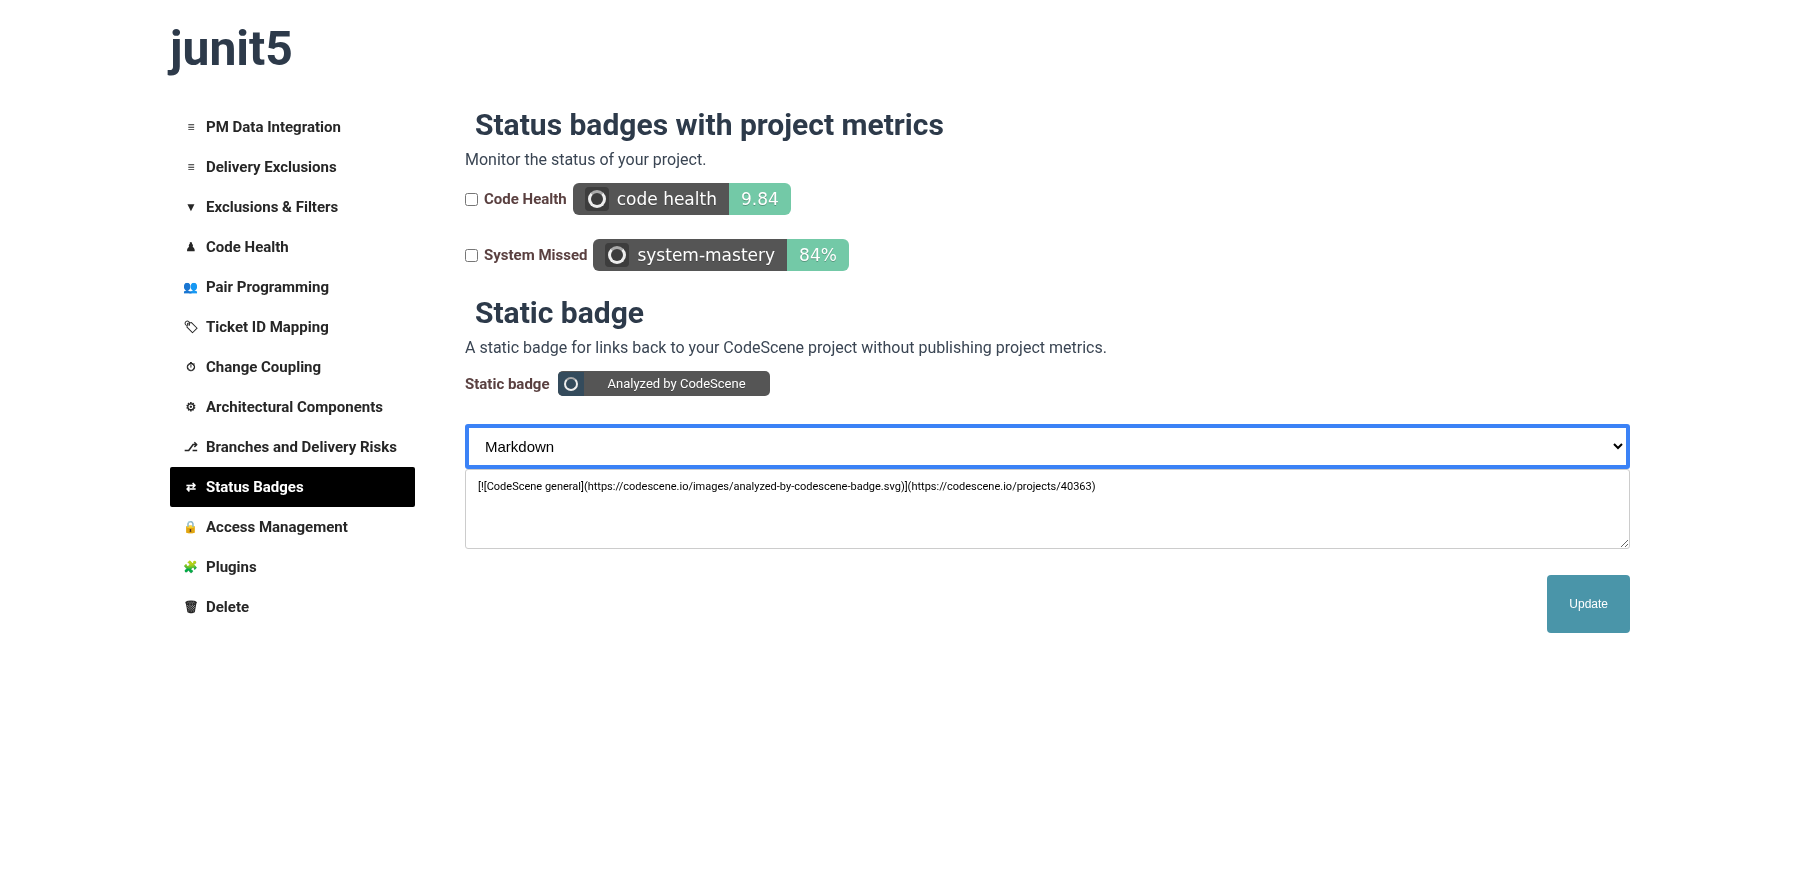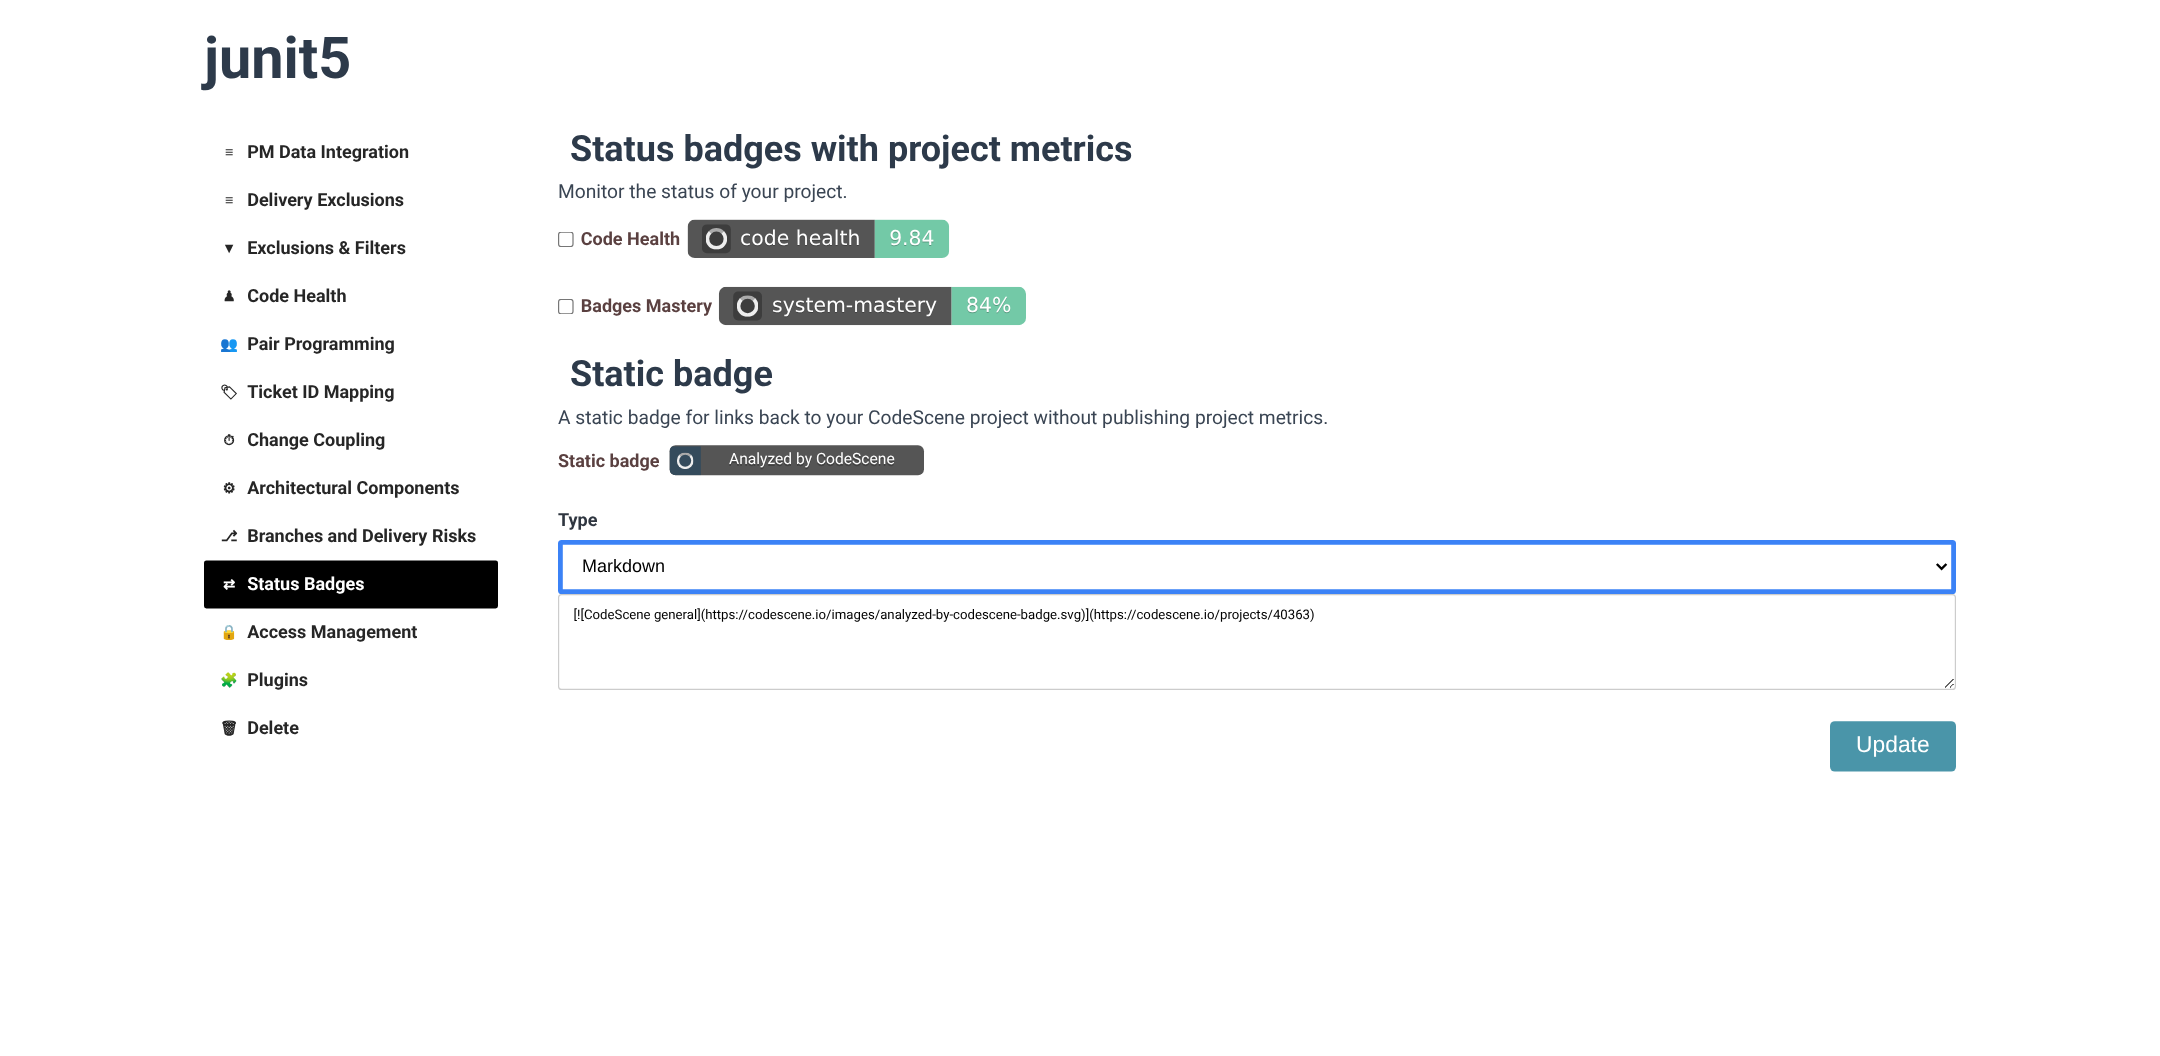--- a/index.html
+++ b/index.html
@@ -177,22 +177,22 @@
   }
   .actions {
     display: flex;
     justify-content: flex-end;
     margin-top: 22px;
   }
   button.update-btn {
     background: var(--primary-btn);
     color: #fff;
     border: none;
-    padding: 10px 22px;
-    font-size: 19px;
+    padding: 22px 22px;
+    font-size: 12px;
     border-radius: 4px;
     cursor: pointer;
     text-align: right;
   }
   h2.sub { margin-top: 18px; }
 </style>
 </head>
 <body>
 
 <div class="page">
@@ -268,21 +268,21 @@
                 <span class="ring-box">
                   <span class="ring-icon"></span>
                 </span>
                 <span>code health</span>
               </span>
               <span class="seg seg-green">9.84</span>
             </span>
           </div>
           <div class="badge-row">
             <input type="checkbox" style="">
-            <span class="label">Badges Mastery</span>
+            <span class="label">System Missed</span>
             <span class="badge-pill">
               <span class="seg seg-dark">
                 <span class="ring-box">
                   <span class="ring-icon"></span>
                 </span>
                 <span>system-mastery</span>
               </span>
               <span class="seg seg-green">84%</span>
             </span>
           </div>
@@ -294,21 +294,20 @@
       <div class="static-row">
         <span class="label">Static badge</span>
         <span class="static-badge">
           <span class="left">
               <span class="ring-icon" style="width:14px;height:14px;border-width:2px;"></span>
             </span>
           <span class="right">Analyzed by CodeScene</span>
         </span>
       </div>
 
-      <div class="field-label">Type</div>
       <select class="type-select">
         <option>Markdown</option>
       </select>
 
       <textarea class="snippet" style="">[![CodeScene general](https://codescene.io/images/analyzed-by-codescene-badge.svg)](https://codescene.io/projects/40363)</textarea>
 
       <div class="actions">
         <button class="update-btn">Update</button>
       </div>
     </main>

